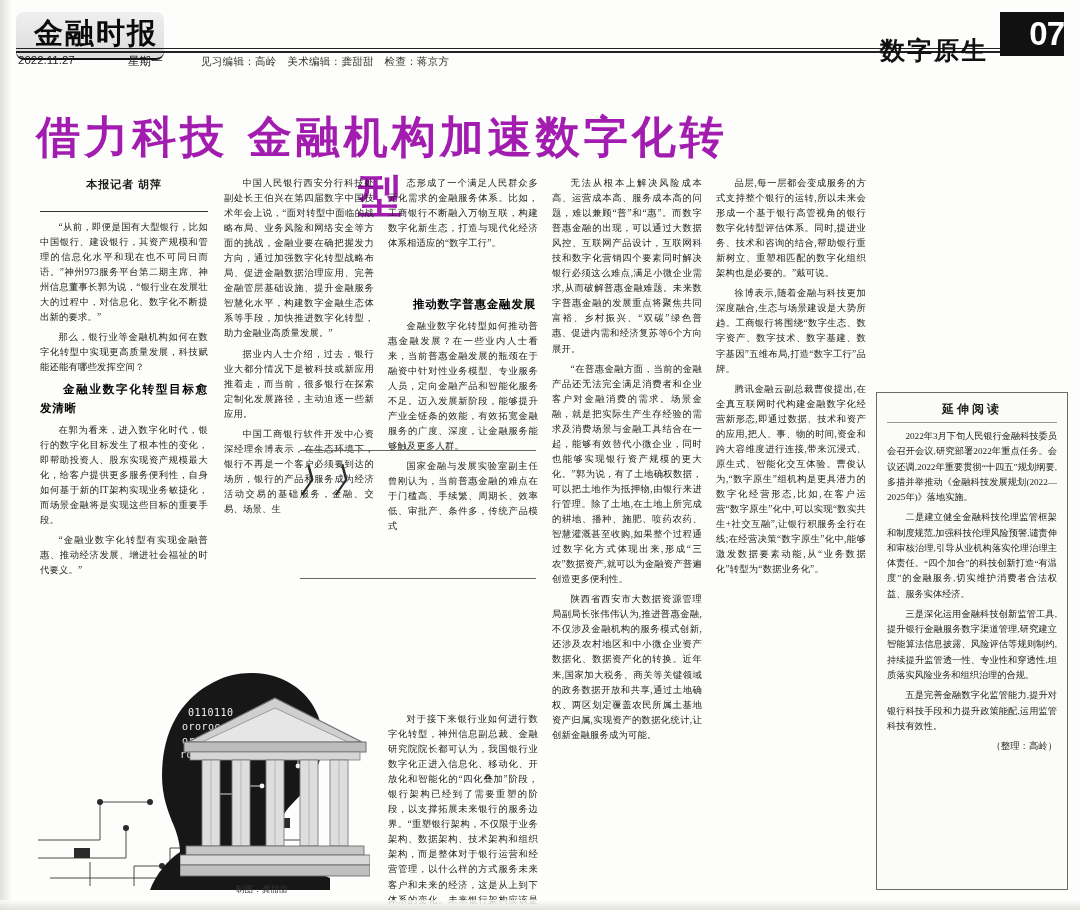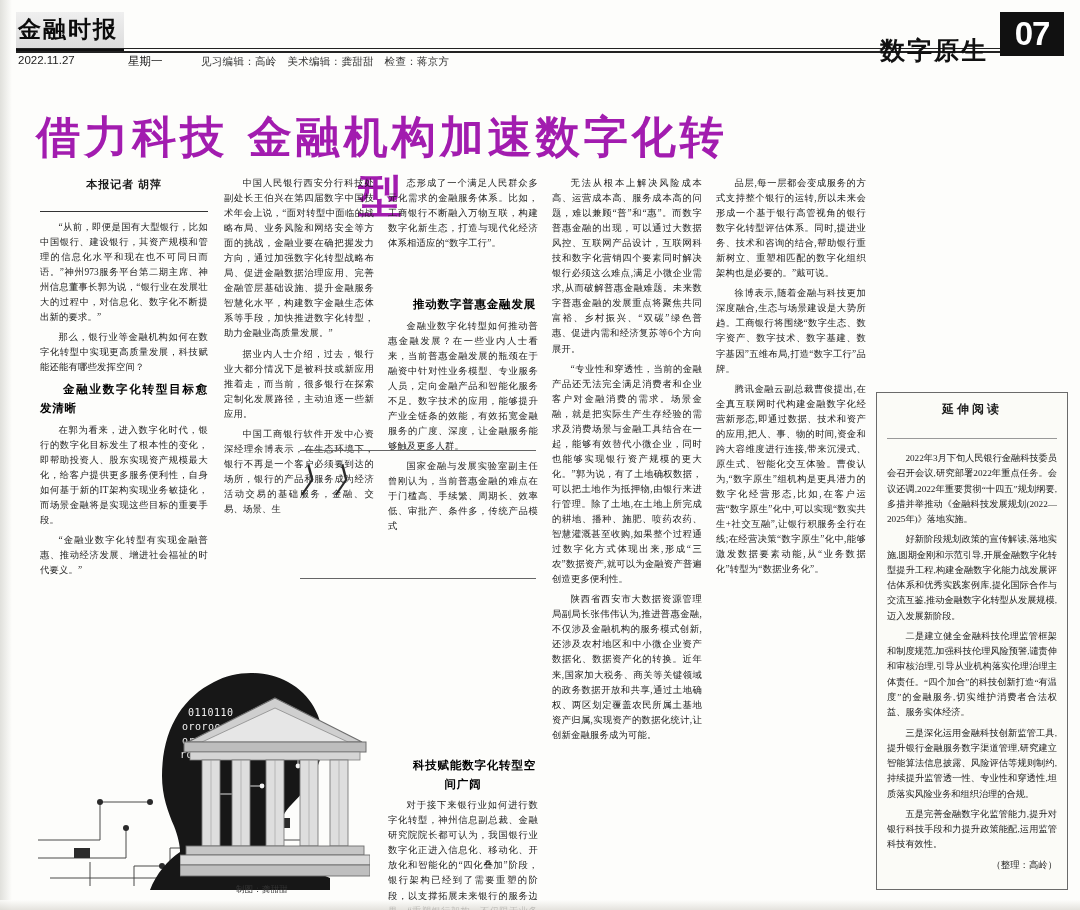--- a/index.html
+++ b/index.html
@@ -15,27 +15,28 @@
     position:absolute;inset:0;
     background:#fdfdfb;
   }
   
   .masthead{
     position:absolute;left:16px;top:8px;width:1048px;height:52px;
   }
   .paper-name{
     font-family:"DejaVu Serif", serif;
     font-weight:bold;
-    font-size:23px;
+    font-size:29px;
     letter-spacing:2px;
     color:#0b0b0b;
     position:absolute;left:0;top:4px;
-    padding:2px 6px 4px 2px;
+    padding:2px 6px 4px 18px;
     background:linear-gradient(180deg,#efefef,#dcdcdc);
     border-bottom:2px solid #111;
+    border-radius:8px;
   }
   .masthead-rule{
     position:absolute;left:0;top:40px;width:1048px;height:0;
     border-top:1px solid #222;
   }
   .masthead-rule2{
     position:absolute;left:0;top:43px;width:1048px;height:0;
     border-top:2px solid #222;
   }
   .issue-date{
@@ -55,21 +56,21 @@
     position:absolute;right:76px;top:26px;
     font-size:25px;font-weight:bold;letter-spacing:2px;
     font-family:"DejaVu Serif",serif;
   }
   .page-num{
     position:absolute;right:0;top:4px;
     width:64px;height:44px;
     background:#111;color:#fff;
     font-family:"Liberation Sans",sans-serif;
     font-weight:bold;font-size:33px;
-    text-align:center;line-height:44px;
+    text-align:right;line-height:44px;
     letter-spacing:-1px;
   }
   
   .headline{
     position:absolute;left:32px;top:108px;width:700px;
     text-align:center;
     font-family:"DejaVu Serif",serif;
     font-weight:bold;
     font-size:44px;
     letter-spacing:4px;
@@ -126,21 +127,21 @@
   .sidebox{
     position:absolute;left:876px;top:392px;width:192px;height:498px;
     border:1px solid #6a6a6a;
     background:#fbfbf7;
     box-sizing:border-box;
     padding:8px 10px 10px 10px;
   }
   .sidebox-title{
     text-align:center;font-weight:bold;font-size:12px;letter-spacing:3px;
     color:#1a1a1a;
-    padding-bottom:20px;margin-bottom:12px;
+    padding-bottom:4px;margin-bottom:6px;
     border-bottom:1px solid #999;
     font-family:"DejaVu Serif",serif;
   }
   .sidebox-body{
     font-size:9.2px;line-height:1.66;text-align:justify;color:#1b1b1b;
   }
   .sidebox-body p{margin:0 0 5px 0;text-indent:2em;}
   .sidebox-sign{
     text-align:right;font-size:9.4px;margin-top:4px;
   }
@@ -197,50 +198,48 @@
 
   <div class="col" id="c2">
     <p>中国人民银行西安分行科技处副处长王伯兴在第四届数字中国技术年会上说，“面对转型中面临的战略布局、业务风险和网络安全等方面的挑战，金融业要在确把握发力方向，通过加强数字化转型战略布局、促进金融数据治理应用、完善金融管层基础设施、提升金融服务智慧化水平，构建数字金融生态体系等手段，加快推进数字化转型，助力金融业高质量发展。”</p>
     <p>据业内人士介绍，过去，银行业大都分情况下是被科技或新应用推着走，而当前，很多银行在探索定制化发展路径，主动迫逐一些新应用。</p>
     <p>中国工商银行软件开发中心资深经理余博表示，在生态环境下，银行不再是一个客户必须要到达的场所，银行的产品和服务成为经济活动交易的基础服务，金融、交易、场景、生</p>
   </div>
 
   <div class="col" id="c3">
     <p>态形成了一个满足人民群众多元化需求的金融服务体系。比如，工商银行不断融入万物互联，构建数字化新生态，打造与现代化经济体系相适应的“数字工行”。</p>
     <p class="sub center">推动数字普惠金融发展</p>
-    <p>金融业数字化转型如何推动普惠金融发展？在一些业内人士看来，当前普惠金融发展的瓶颈在于融资中针对性业务模型、专业服务人员，定向金融产品和智能化服务不足。数字技术的应用，能够提升产业全链条的效能，有效拓宽金融服务的广度、深度，让金融服务能够触及更多人群。</p>
+    <p>金融业数字化转型如何推动普惠金融发展？在一些业内人士看来，当前普惠金融发展的瓶颈在于融资中针对性业务模型、专业服务人员，定向金融产品和智能化服务不足。迈入发展新阶段，能够提升产业全链条的效能，有效拓宽金融服务的广度、深度，让金融服务能够触及更多人群。</p>
     <p>国家金融与发展实验室副主任曾刚认为，当前普惠金融的难点在于门槛高、手续繁、周期长、效率低、审批产、条件多，传统产品模式</p>
   </div>
 
   <div class="pq-rule-top"></div>
   <div class="quote-mark">〉〉</div>
   <div class="pq-rule-bottom"></div>
 
   <div class="col" id="c3b">
-    <p class="sub center">科技赋能数字化转型空间广阔</p>
     <p>对于接下来银行业如何进行数字化转型，神州信息副总裁、金融研究院院长都可认为，我国银行业数字化正进入信息化、移动化、开放化和智能化的“四化叠加”阶段，银行架构已经到了需要重塑的阶段，以支撑拓展未来银行的服务边界。“重塑银行架构，不仅限于业务架构、数据架构、技术架构和组织架构，而是整体对于银行运营和经营管理，以什么样的方式服务未来客户和未来的经济，这是从上到下体系的变化。未来银行架构应该是依基于业务视角的XaaS服务，不管是业务作为服务层还是品</p>
   </div>
 
   <div class="col" id="c4">
     <p>无法从根本上解决风险成本高、运营成本高、服务成本高的问题，难以兼顾“普”和“惠”。而数字普惠金融的出现，可以通过大数据风控、互联网产品设计，互联网科技和数字化营销四个要素同时解决银行必须这么难点,满足小微企业需求,从而破解普惠金融难题。未来数字普惠金融的发展重点将聚焦共同富裕、乡村振兴、“双碳”绿色普惠、促进内需和经济复苏等6个方向展开。</p>
-    <p>“专业性和穿透性，当前的金融产品还无法完全满足消费者和企业客户对金融消费的需求。场景金融，就是把实际生产生存经验的需求及消费场景与金融工具结合在一起，能够有效替代小微企业，同时也能够实现银行资产规模的更大化。”郭为说，有了土地确权数据，可以把土地作为抵押物,由银行来进行管理。除了土地,在土地上所完成的耕地、播种、施肥、喷药农药、智慧灌溉甚至收购,如果整个过程通过数字化方式体现出来,形成“三农”数据资产,就可以为金融资产普遍创造更多便利性。</p>
+    <p>“在普惠金融方面，当前的金融产品还无法完全满足消费者和企业客户对金融消费的需求。场景金融，就是把实际生产生存经验的需求及消费场景与金融工具结合在一起，能够有效替代小微企业，同时也能够实现银行资产规模的更大化。”郭为说，有了土地确权数据，可以把土地作为抵押物,由银行来进行管理。除了土地,在土地上所完成的耕地、播种、施肥、喷药农药、智慧灌溉甚至收购,如果整个过程通过数字化方式体现出来,形成“三农”数据资产,就可以为金融资产普遍创造更多便利性。</p>
     <p>陕西省西安市大数据资源管理局副局长张伟伟认为,推进普惠金融,不仅涉及金融机构的服务模式创新,还涉及农村地区和中小微企业资产数据化、数据资产化的转换。近年来,国家加大税务、商关等关键领域的政务数据开放和共享,通过土地确权、两区划定覆盖农民所属土基地资产归属,实现资产的数据化统计,让创新金融服务成为可能。</p>
   </div>
 
   <div class="col" id="c5">
     <p>品层,每一层都会变成服务的方式支持整个银行的运转,所以未来会形成一个基于银行高管视角的银行数字化转型评估体系。同时,提进业务、技术和咨询的结合,帮助银行重新树立、重塑相匹配的数字化组织架构也是必要的。”戴可说。</p>
     <p>徐博表示,随着金融与科技更加深度融合,生态与场景建设是大势所趋。工商银行将围绕“数字生态、数字资产、数字技术、数字基建、数字基因”五维布局,打造“数字工行”品牌。</p>
     <p>腾讯金融云副总裁曹俊提出,在全真互联网时代构建金融数字化经营新形态,即通过数据、技术和资产的应用,把人、事、物的时间,资金和跨大容维度进行连接,带来沉浸式、原生式、智能化交互体验。曹俊认为,“数字原生”组机构是更具潜力的数字化经营形态,比如,在客户运营“数字原生”化中,可以实现“数实共生+社交互融”,让银行积服务全行在线;在经营决策“数字原生”化中,能够激发数据要素动能,从“业务数据化”转型为“数据业务化”。</p>
   </div>
 
   <div class="sidebox">
     <div class="sidebox-title">延伸阅读</div>
     <div class="sidebox-body">
       <p>2022年3月下旬人民银行金融科技委员会召开会议,研究部署2022年重点任务。会议还调,2022年重要贯彻“十四五”规划纲要,多措并举推动《金融科技发展规划(2022—2025年)》落地实施。</p>
-      <p>好新阶段规划政策的宣传解读,落地实施,圆期金刚和示范引导,开展金融数字化转型提升工程,构建金融数字化能力战发展评估体系和优秀实践案例库,提化国际合作与交流互鉴,推动金融数字化转型从发展规模,迈入发展新阶段。</p>
       <p>二是建立健全金融科技伦理监管框架和制度规范,加强科技伦理风险预警,谴责伸和审核治理,引导从业机构落实伦理治理主体责任。“四个加合”的科技创新打造“有温度”的金融服务,切实维护消费者合法权益、服务实体经济。</p>
       <p>三是深化运用金融科技创新监管工具,提升银行金融服务数字渠道管理,研究建立智能算法信息披露、风险评估等规则制约,持续提升监管透一性、专业性和穿透性,坦质落实风险业务和组织治理的合规。</p>
       <p>五是完善金融数字化监管能力,提升对银行科技手段和力提升政策能配,运用监管科技有效性。</p>
       <div class="sidebox-sign">（整理：高岭）</div>
     </div>
   </div>
 
   <div class="illu">
     <svg width="300" height="300" viewBox="0 0 300 300">
 

